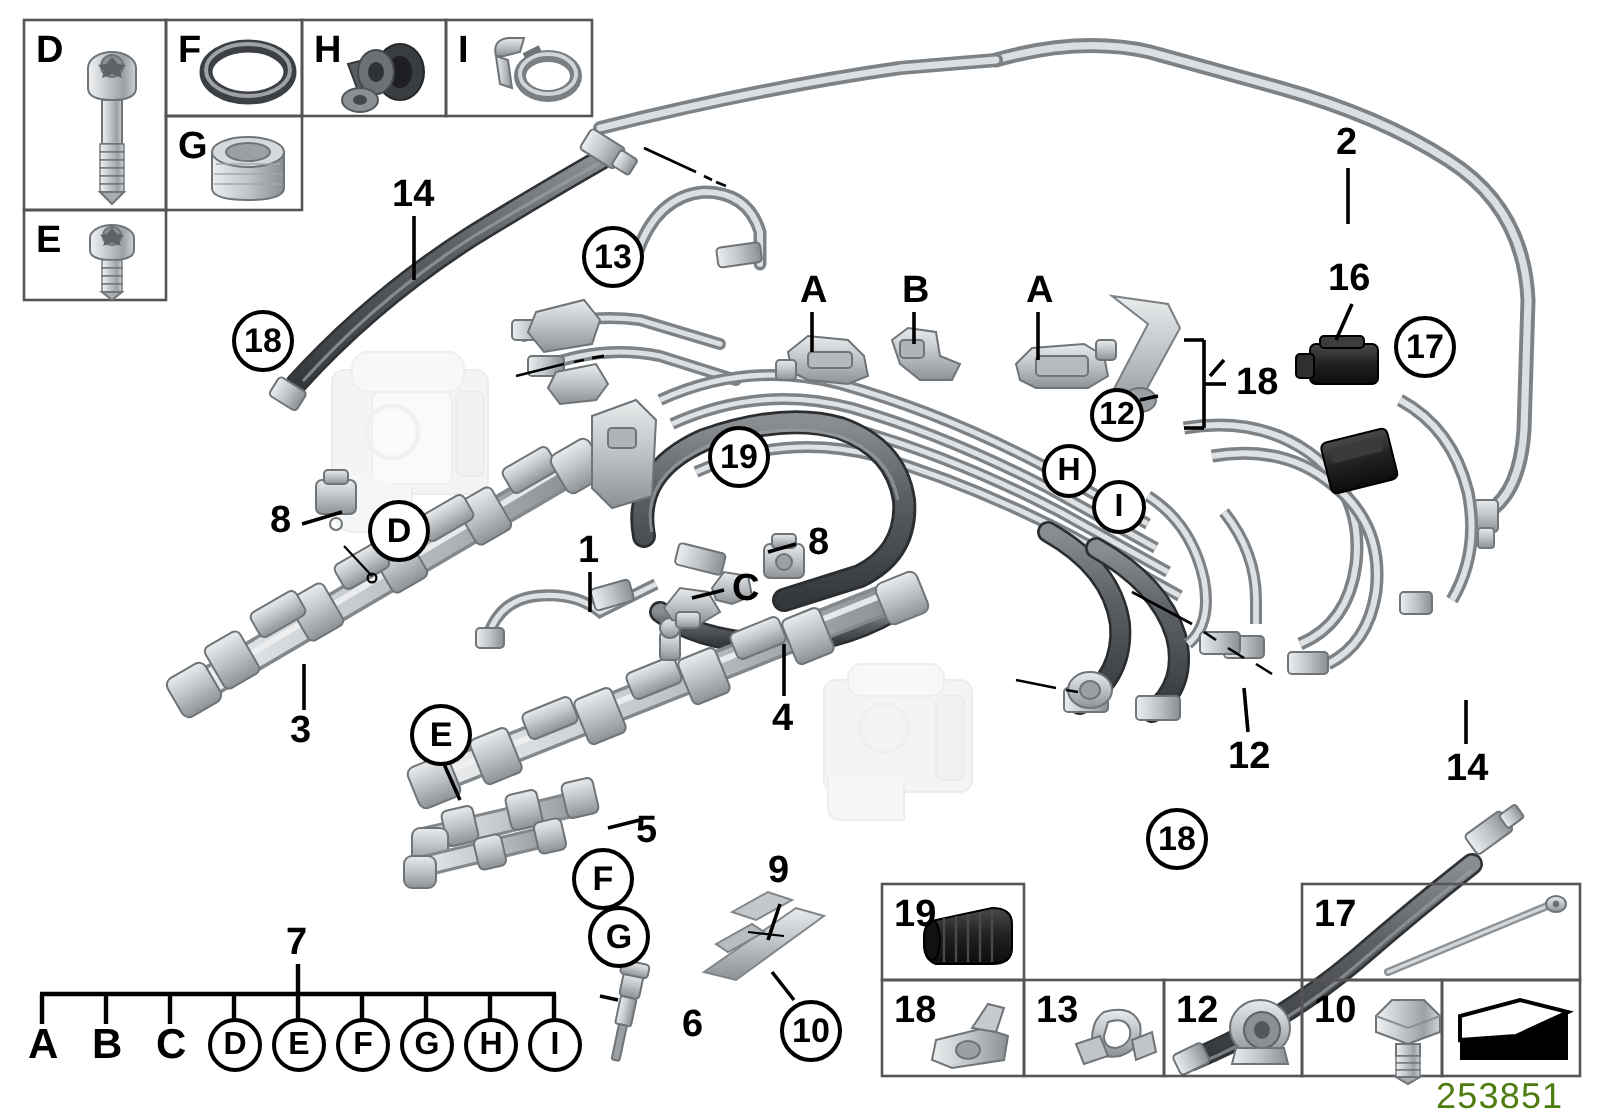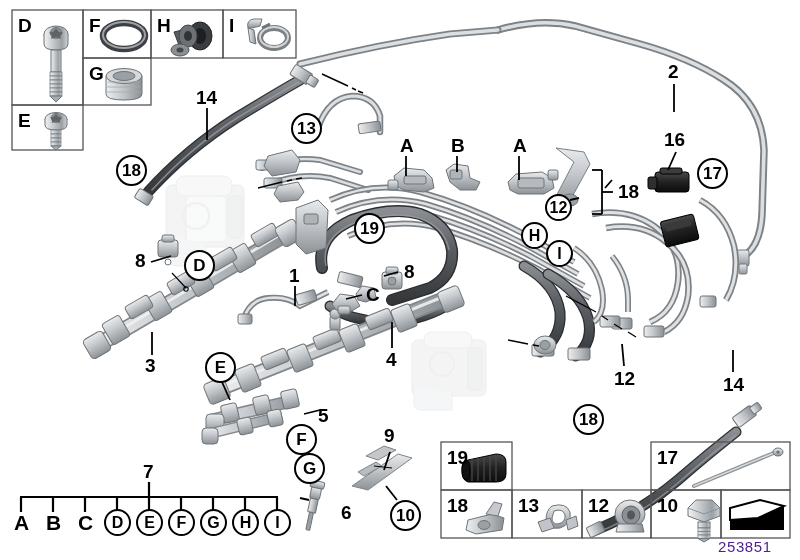--- a/index.html
+++ b/index.html
@@ -7,21 +7,21 @@
   #root{position:relative;width:800px;height:560px;background:#fff;overflow:hidden;}
   .lbl{position:absolute;font-weight:bold;color:#000;line-height:1;white-space:nowrap;}
   .lbl-num{font-size:19px;}
   .lbl-ltr{font-size:19px;}
   .box-lbl{position:absolute;font-weight:bold;font-size:19px;color:#000;line-height:1;}
   .circ{position:absolute;border:2.2px solid #000;border-radius:50%;
         display:flex;align-items:center;justify-content:center;
         font-weight:bold;color:#000;background:#fff;box-sizing:border-box;}
   .circ-lg{width:31px;height:31px;font-size:17px;}
   .circ-sm{width:27px;height:27px;font-size:16px;}
-  .partnum{position:absolute;font-size:15px;color:#4c1d95;letter-spacing:.6px;}
+  .partnum{position:absolute;font-size:18px;color:#4d7c0f;letter-spacing:.6px;}
   svg{position:absolute;left:0;top:0;overflow:visible;}
 </style>
 </head>
 <body>
 
 <div id="root">
 
   <svg width="800" height="560" viewBox="0 0 800 560">
     <defs>
       <linearGradient id="gMetal" x1="0" y1="0" x2="0" y2="1">

